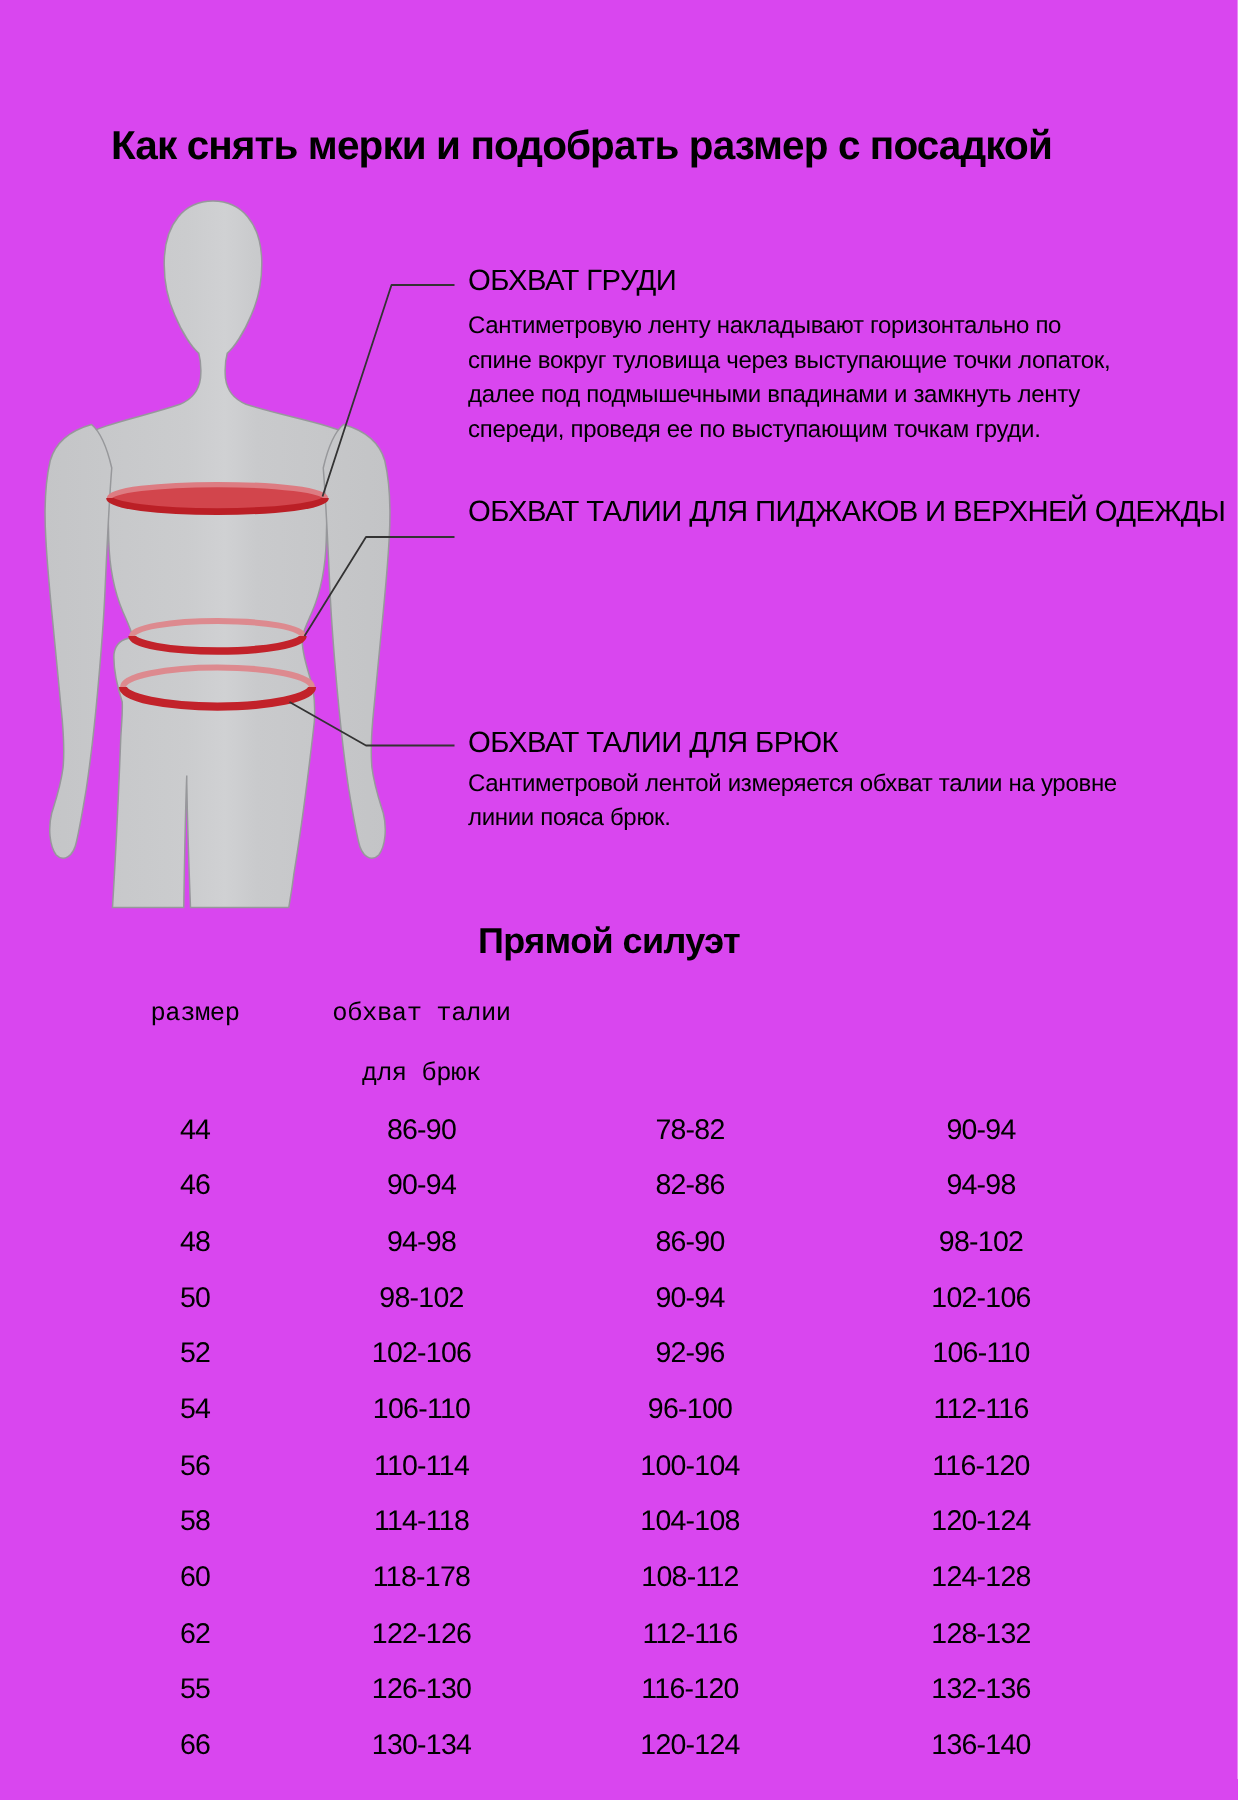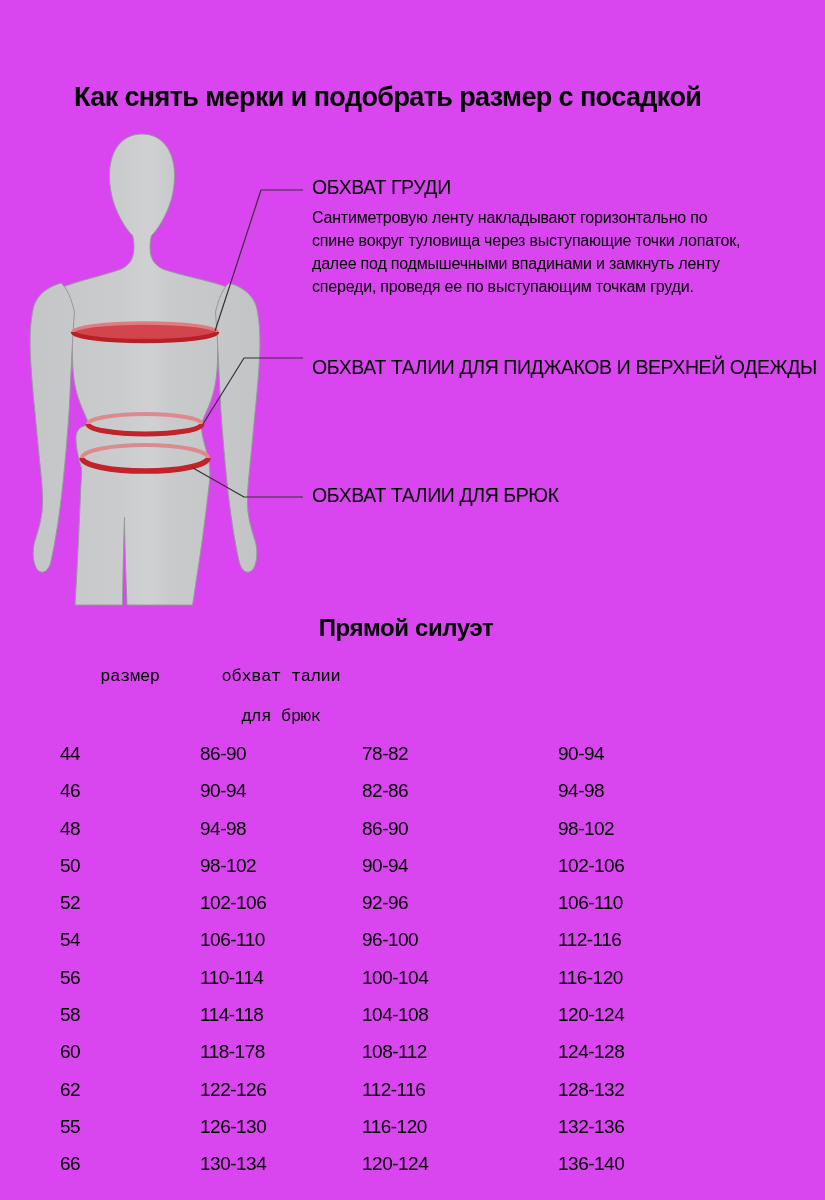--- a/index.html
+++ b/index.html
@@ -6,33 +6,33 @@
   .page{position:relative;width:825px;height:1200px;background:#d946ef;overflow:hidden;
         font-family:"Liberation Sans",sans-serif;color:#000;padding-left:19px;}
   .title{position:absolute;left:74px;top:82px;margin:0;font-size:27px;font-weight:bold;
          letter-spacing:-0.6px;white-space:nowrap;}
   .figure{position:absolute;left:15px;top:132px;width:300px;height:480px;}
   .note-h{position:absolute;left:312px;margin:0;font-size:19.5px;font-weight:normal;
           letter-spacing:-0.4px;white-space:nowrap;}
   .note-p{position:absolute;left:312px;margin:0;font-size:16px;line-height:23px;
           letter-spacing:-0.2px;white-space:pre-line;width:480px;}
   #h1{top:176px}#p1{top:206px}
-  #h2{top:356px}#p2{top:375px}
+  #h2{top:330px}#p2{top:375px}
   #h3{top:484px}#p3{top:511px}
   .tbl-title{position:absolute;left:60px;top:614px;width:692px;margin:0;text-align:center;
              font-size:24px;font-weight:bold;letter-spacing:-0.4px;}
   .thead,.tbody{position:absolute;left:60px;display:grid;
                 grid-template-columns:140px 162px 196px 192px;}
   .thead{top:666px;font-family:Liberation Mono, monospace;}
   .th{text-align:center;font-size:17px;letter-spacing:-0.3px;}
   .th .l1{display:block;height:40px;line-height:22px;}
   .th .l2{display:block;height:26px;line-height:22px;}
   .tbody{top:735px;grid-auto-rows:37.3px;}
   .tr{display:contents;}
-  .td{font-size:19px;line-height:37.3px;letter-spacing:-0.5px;}
+  .td{text-align:center;font-size:19px;line-height:37.3px;letter-spacing:-0.5px;}
 </style>
 </head>
 <body>
 
 <div class="page">
 
   <h1 class="title">Как снять мерки и подобрать размер с посадкой</h1>
 
   <svg class="figure" viewBox="0 0 300 480">
     <defs>
@@ -135,20 +135,22 @@
 
   <h2 class="note-h" id="h1">ОБХВАТ ГРУДИ</h2>
   <p class="note-p" id="p1">Сантиметровую ленту накладывают горизонтально по
 спине вокруг туловища через выступающие точки лопаток,
 далее под подмышечными впадинами и замкнуть ленту
 спереди, проведя ее по выступающим точкам груди.</p>
 
   <h2 class="note-h" id="h2">ОБХВАТ ТАЛИИ ДЛЯ ПИДЖАКОВ И ВЕРХНЕЙ ОДЕЖДЫ</h2>
 
   <h2 class="note-h" id="h3">ОБХВАТ ТАЛИИ ДЛЯ БРЮК</h2>
+  <p class="note-p" id="p3">Сантиметровой лентой измеряется обхват талии на уровне
+линии пояса брюк.</p>
 
   <h3 class="tbl-title">Прямой силуэт</h3>
 
   <div class="thead">
     <div class="th">
       <span class="l1">размер</span>
       <span class="l2"></span>
     </div>
     <div class="th">
       <span class="l1">обхват талии</span>

